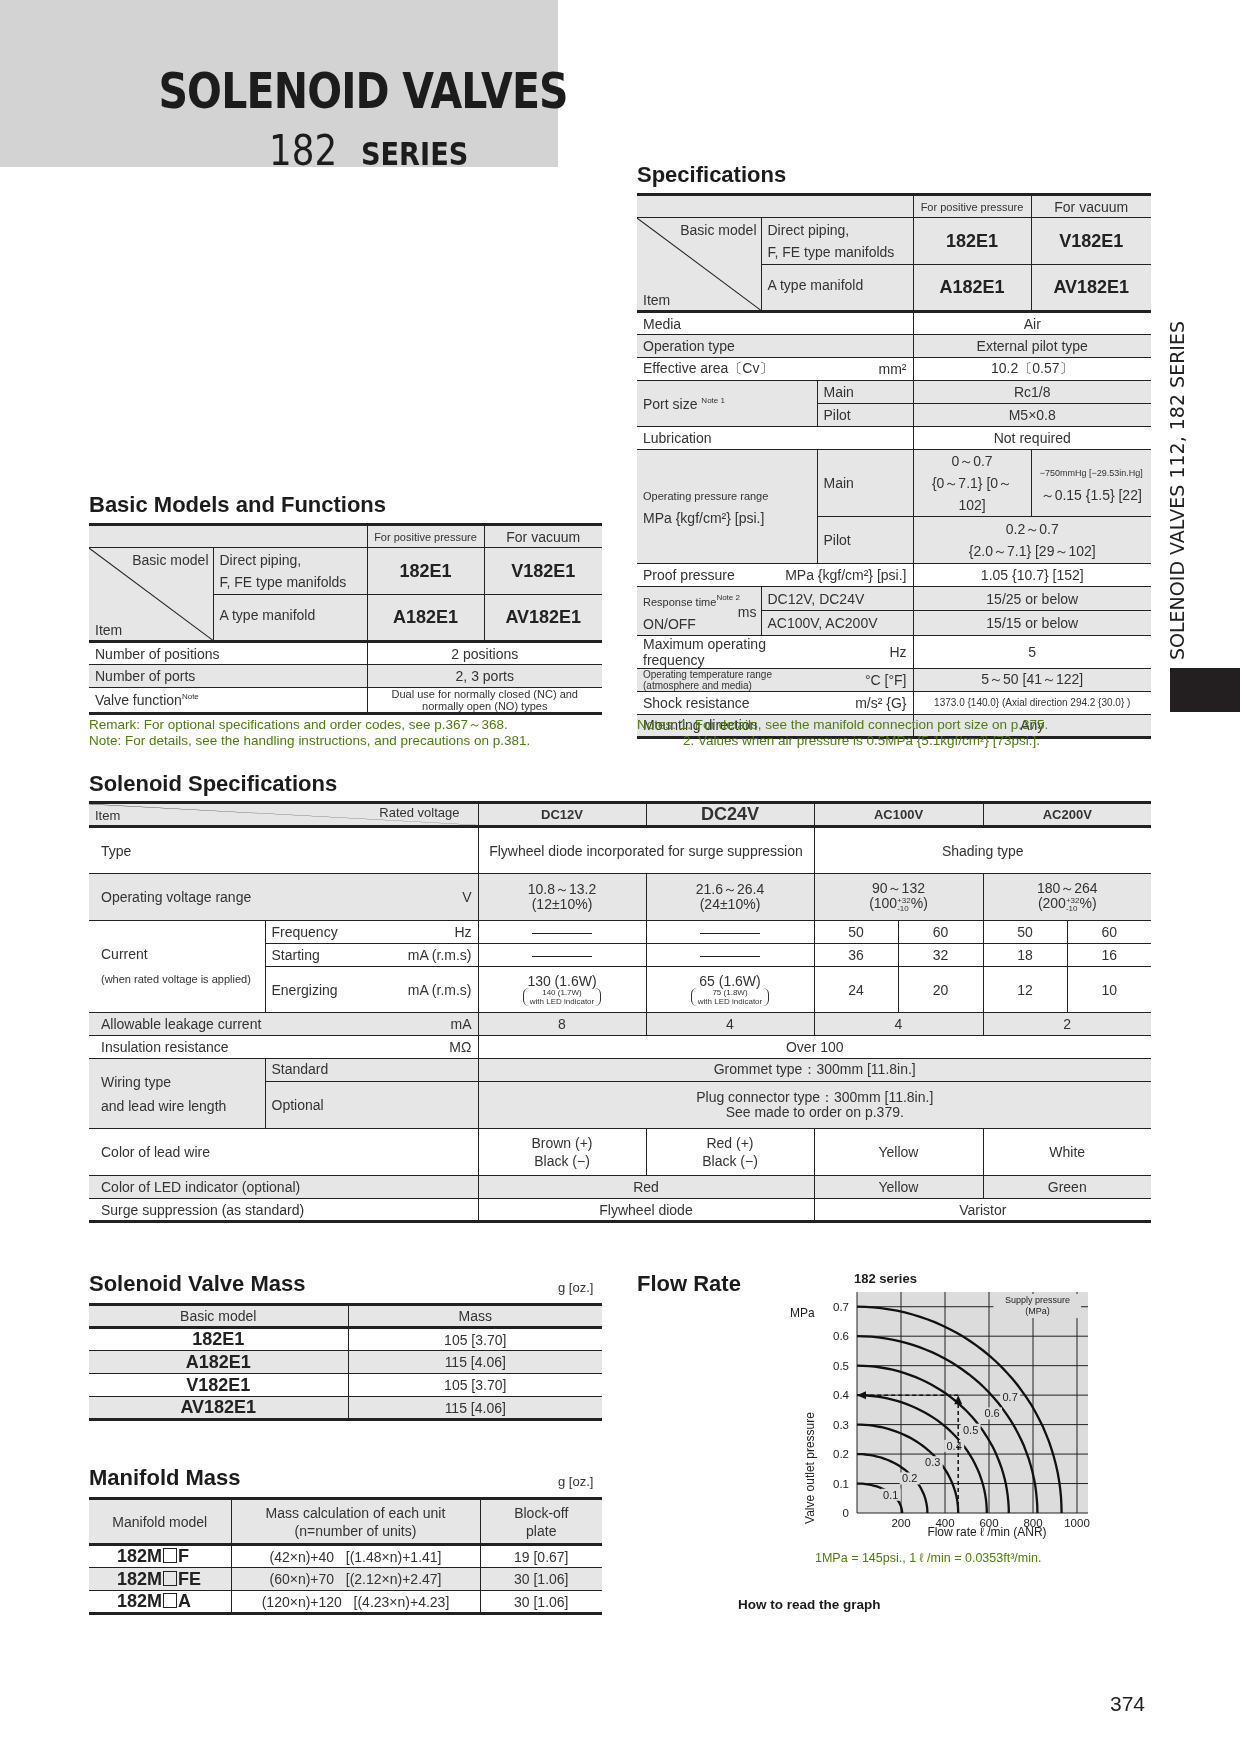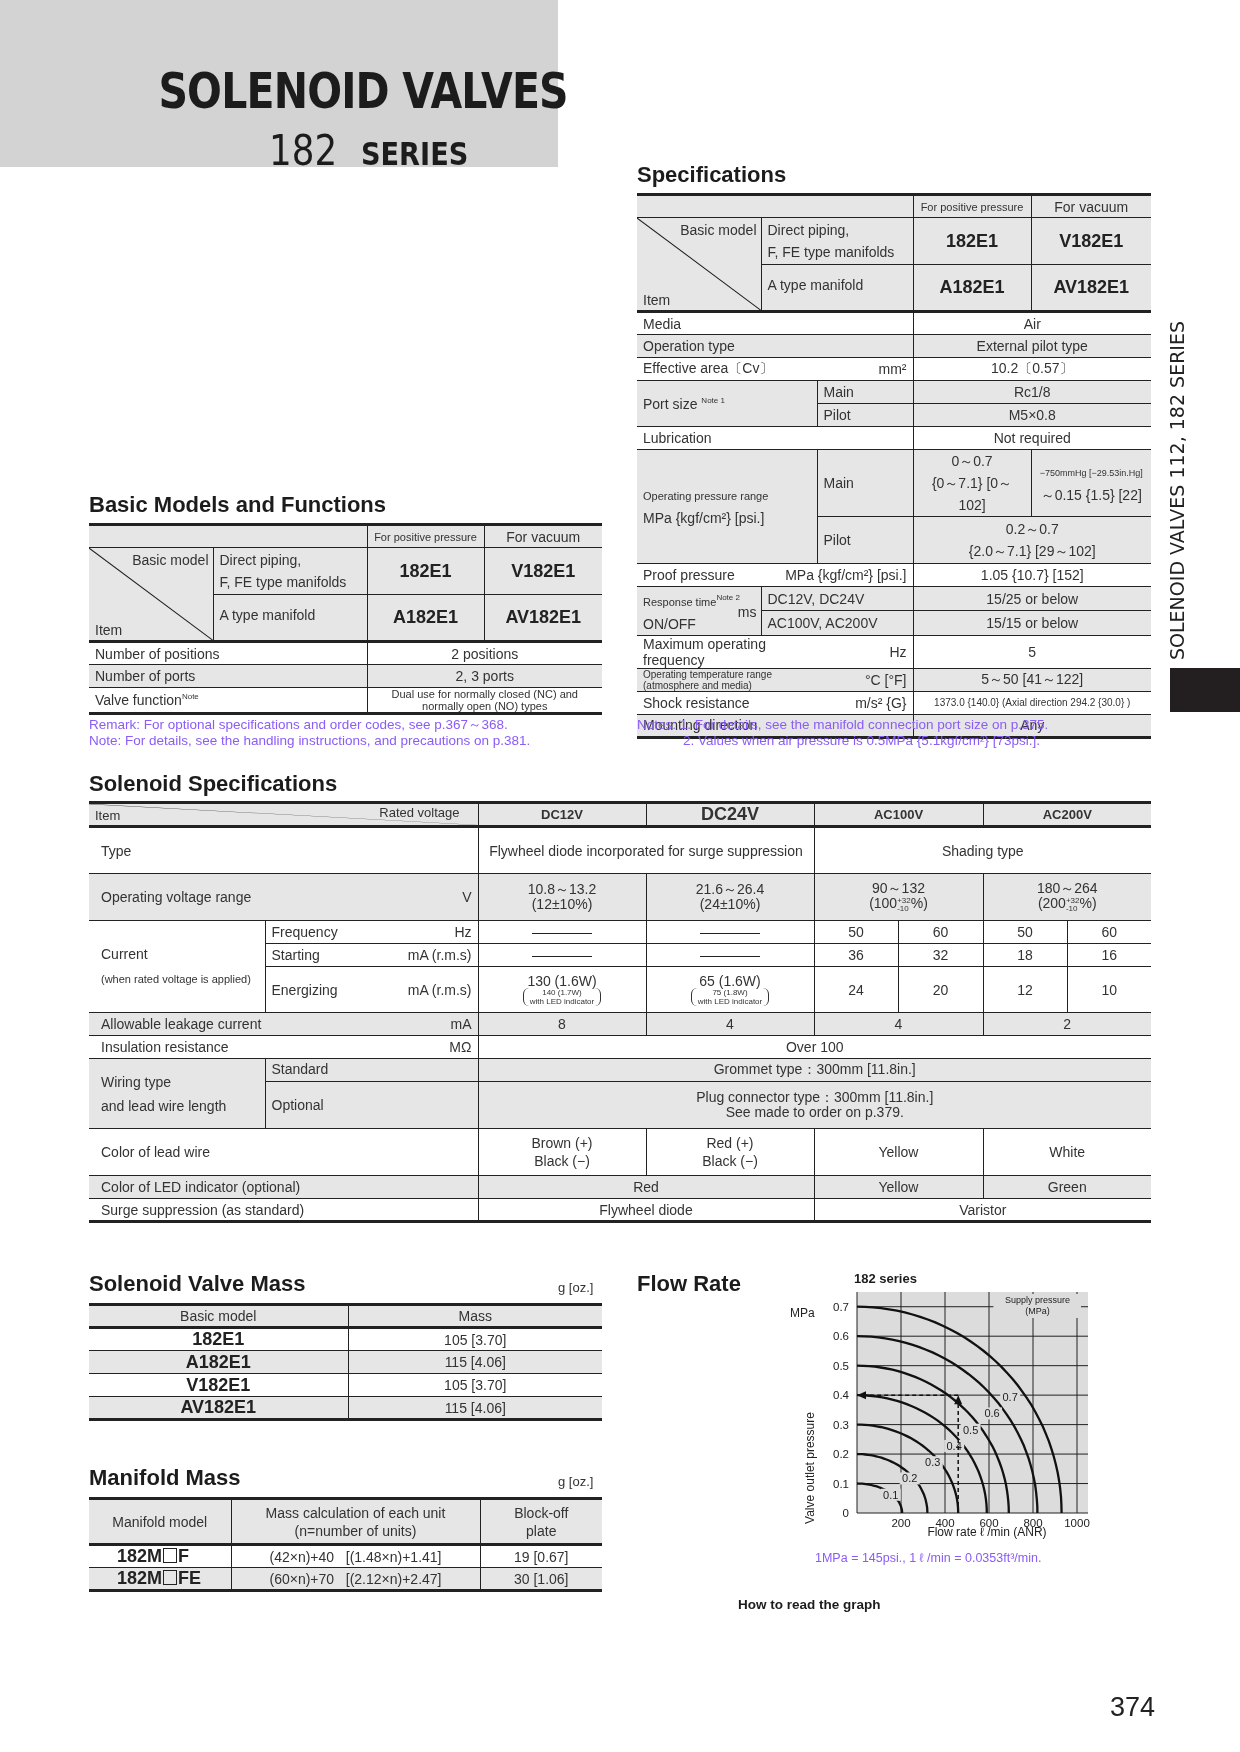--- a/index.html
+++ b/index.html
@@ -28,26 +28,26 @@
   .btk { border-top: 3px solid #222; }
   .c { text-align: center; }
   .r { text-align: right; }
   .b { font-weight: bold; font-size: 18px; color: #222; }
   .small { font-size: 11px; }
   .xs { font-size: 9px; }
   .sup { font-size: 8px; vertical-align: super; }
   .diag { position: relative; }
   .diag svg { position: absolute; left: 0; top: 0; width: 100%; height: 100%; }
 
-  .note { position: absolute; font-size: 13.5px; color: #8b5cf6; line-height: 16px; white-space: nowrap; }
+  .note { position: absolute; font-size: 13.5px; color: #4d7c0f; line-height: 16px; white-space: nowrap; }
 
   .chart-wrap { position: absolute; left: 780px; top: 1265px; width: 320px; height: 300px; }
   .howto { position: absolute; left: 738px; top: 1596px; width: 346px; font-size: 14px; line-height: 18px; color: #333; text-align: justify; }
   .howto .ht { font-weight: bold; color: #1c1c1c; display: block; font-size: 13.5px; }
-  .page-num { position: absolute; left: 1110px; top: 1692px; font-size: 27px; color: #222; }
+  .page-num { position: absolute; left: 1110px; top: 1692px; font-size: 21px; color: #222; }
   .dash { display: inline-block; width: 60px; border-top: 1px solid #222; vertical-align: middle; }
   .bracket { display: inline-block; font-size: 8px; line-height: 9px; border-left: 1px solid #333; border-right: 1px solid #333; border-radius: 6px; padding: 0 6px; }
   .box-glyph { display: inline-block; width: 14px; height: 15px; border: 1.5px solid #222; vertical-align: -1px; margin: 0 1px; }
   .stack { display:inline-block; font-size: 8px; line-height: 8px; vertical-align: middle; text-align:left; }
 </style>
 </head>
 <body>
 
 <div class="header-box">
   <div class="h-title">SOLENOID VALVES</div>
@@ -374,20 +374,25 @@
     <td class="bl c" style="line-height:18px;"><span>Block-off</span><br><span>plate</span></td>
   </tr>
   <tr class="w btk">
     <td class="btk b" style="padding-left:28px;"><span>182M</span><span class="box-glyph"></span><span>F</span></td>
     <td class="bl btk c" style="white-space:pre;">(42×n)+40   [(1.48×n)+1.41]</td>
     <td class="bl btk c">19 [0.67]</td>
   </tr>
   <tr class="g bt">
     <td class="bt b" style="padding-left:28px;"><span>182M</span><span class="box-glyph"></span><span>FE</span></td>
     <td class="bl bt c" style="white-space:pre;">(60×n)+70   [(2.12×n)+2.47]</td>
+    <td class="bl bt c">30 [1.06]</td>
+  </tr>
+  <tr class="w bt">
+    <td class="bt b" style="padding-left:28px;"><span>182M</span><span class="box-glyph"></span><span>A</span></td>
+    <td class="bl bt c" style="white-space:pre;">(120×n)+120   [(4.23×n)+4.23]</td>
     <td class="bl bt c">30 [1.06]</td>
   </tr>
 </tbody>
   </table>
 
 <div class="sec-title" style="left:637px; top:1271px;">Flow Rate</div>
 <div class="chart-wrap">
   <svg id="flow-svg" width="320" height="300">
     <text id="chart-title" x="74" y="18" font-size="13" font-weight="bold" fill="#1c1c1c" font-family="Liberation Sans, sans-serif">182 series</text>
     <text id="y-unit" x="10" y="52" font-size="12" fill="#222" font-family="Liberation Sans, sans-serif">MPa</text>

